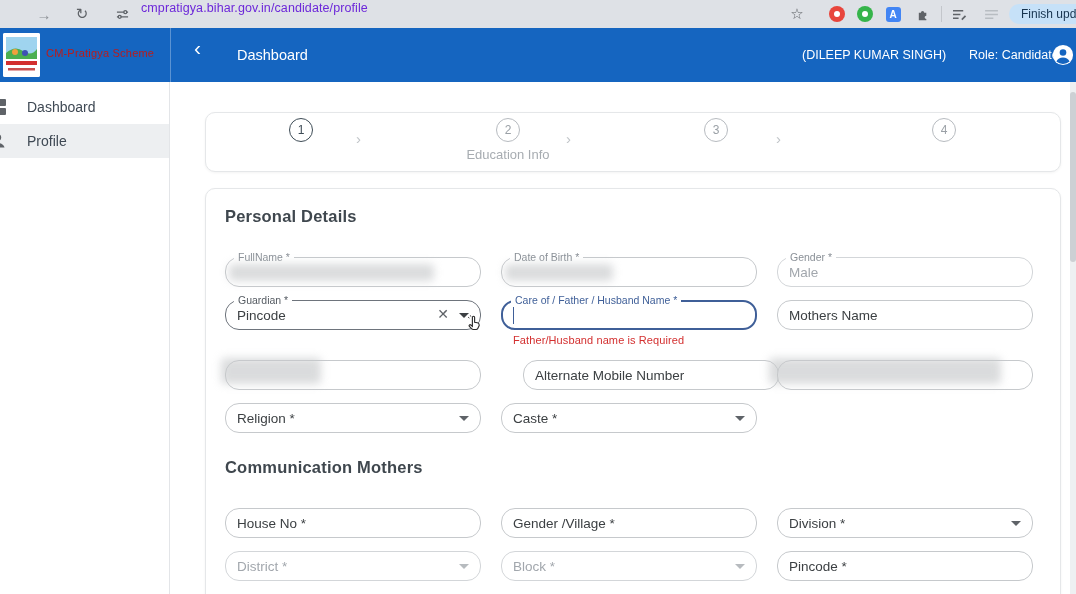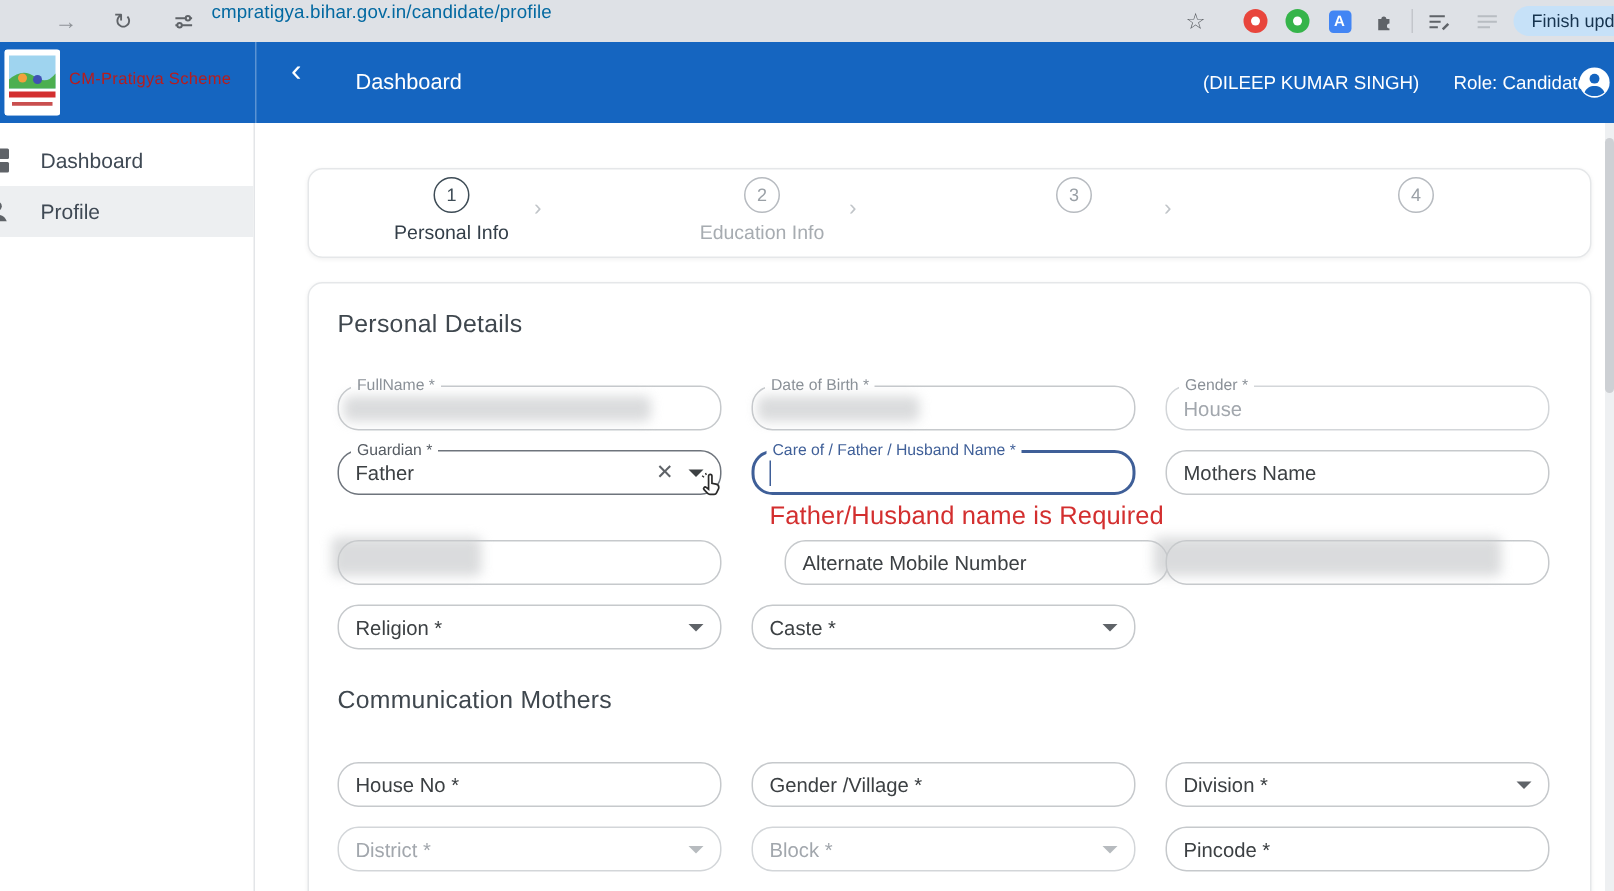--- a/index.html
+++ b/index.html
@@ -4,21 +4,21 @@
 <style>
   html,body{margin:0;padding:0}
   body{width:1076px;height:594px;position:relative;overflow:hidden;background:#fff;
        font-family:"Liberation Sans",sans-serif;-webkit-font-smoothing:antialiased}
   .abs{position:absolute}
 
   
   .browser{left:0;top:0;width:1076px;height:28px;background:#dee1e6;display:flex;align-items:center}
   .bicon{position:absolute;top:0;height:28px;display:flex;align-items:center;justify-content:center;color:#5f6368}
   .url{position:absolute;left:141px;top:0;height:16px;display:flex;align-items:center;
-       font-size:12.5px;color:#0369a1;letter-spacing:.1px}
+       font-size:12.5px;color:#6d28d9;letter-spacing:.1px}
   .extdot{width:16px;height:16px;border-radius:50%;position:relative}
   .extdot .inner{position:absolute;left:5px;top:5px;width:6px;height:6px;border-radius:50%;background:#fff}
   .vsep{position:absolute;left:941px;top:6px;width:1px;height:16px;background:#c3c6cb}
   .update-pill{position:absolute;left:1009px;top:4px;height:20px;padding:0 12px;border-radius:12px;
        background:#c6e1f8;color:#17344f;font-size:12px;display:flex;align-items:center;white-space:nowrap}
 
   
   .appbar{left:0;top:28px;width:1076px;height:54px;background:#1565c0}
   .logo{position:absolute;left:3px;top:33px;width:37px;height:44px;background:#fff;border-radius:2px;overflow:hidden}
   .brand{position:absolute;left:46px;top:47px;font-size:11px;color:#b91c1c;letter-spacing:.2px}
@@ -46,36 +46,36 @@
   
   .step{position:absolute;top:118px;width:180px;transform:translateX(-50%);text-align:center}
   .scircle{width:24px;height:24px;border-radius:50%;border:1.6px solid #b7bbc0;color:#9aa0a6;
        font-size:12px;line-height:23px;margin:0 auto;background:#fff;box-sizing:border-box}
   .slabel{margin-top:5px;font-size:13px;color:#a7acb1}
   .step.active .scircle{border-color:#3e4c56;color:#3e4c56}
   .step.active .slabel{color:#333e48}
   .schev{position:absolute;top:130px;font-size:15px;color:#c0c4c8}
 
   
-  .h2{position:absolute;font-size:16.5px;color:#3f474e;font-weight:400;letter-spacing:.2px}
+  .h2{position:absolute;font-size:16.5px;color:#3f474e;font-weight:700;letter-spacing:.2px}
   .field{position:absolute;width:256px;height:30px;background:#fff;border:1px solid #c6c9cc;border-radius:14px;
         font-size:13.5px;color:#3c4043;display:flex;align-items:center;padding:0 11px;box-sizing:border-box}
   .field .notch{position:absolute;top:-7px;left:8px;background:#fff;padding:0 4px;font-size:10.5px;color:#8a9097}
   .field.hovered{border-color:#6e747c}
   .field.hovered .notch{color:#555b62}
   .field.focused{border:2px solid #3f5f98}
   .field.focused .notch{color:#3f5f98;top:-8px}
   .field.dim{color:#a2a7ad;border-color:#d3d6d9}
   .caret{position:absolute;right:11px;top:12px;width:0;height:0;
         border-left:5px solid transparent;border-right:5px solid transparent;border-top:5px solid #5f6368}
   .caret.dim{border-top-color:#b7bbbf}
   .xicon{position:absolute;right:31px;top:5px;font-size:14px;color:#5f6368}
   .blob{position:absolute;background:#c7c9cb;filter:blur(4px);opacity:.65;border-radius:4px}
   .cursorbar{position:absolute;left:10px;top:5px;width:1.4px;height:17px;background:#3f5f98}
-  .error{position:absolute;left:513px;top:334px;font-size:17px;color:#d32f2f;letter-spacing:.1px}
+  .error{position:absolute;left:513px;top:334px;font-size:11px;color:#d32f2f;letter-spacing:.1px}
 
   .scrolltrack{position:absolute;left:1070px;top:82px;width:6px;height:512px;background:#eef0f2}
   .scrollthumb{position:absolute;left:1070px;top:92px;width:6px;height:170px;background:#cdd0d4;border-radius:3px}
 </style>
 </head>
 <body>
 
 <div class="abs browser">
   <div class="bicon" style="left:32px;width:24px;font-size:15px;color:#8e9297">→</div>
   <div class="bicon" style="left:70px;width:24px;font-size:15px">↻</div>
@@ -179,21 +179,20 @@
         </g>
       </svg>
   </span>
   <span class="side-label">Profile</span>
 </div>
 
 <div class="card stepcard"></div>
 
 <div class="step active" style="left:301px">
   <div class="scircle">1</div>
-  <div class="slabel">Personal Info</div>
 </div>
 <div class="schev" style="left:356px">›</div>
 
 <div class="step" style="left:508px">
   <div class="scircle">2</div>
   <div class="slabel">Education Info</div>
 </div>
 <div class="schev" style="left:566px">›</div>
 
 <div class="step" style="left:716px">
@@ -212,26 +211,26 @@
 <div class="field" style="left:225px;top:257px">
   <span class="notch">FullName *</span>
   <span class="blob" style="left:3px;top:6px;width:205px;height:17px"></span>
 </div>
 <div class="field" style="left:501px;top:257px">
   <span class="notch">Date of Birth *</span>
   <span class="blob" style="left:3px;top:6px;width:108px;height:17px"></span>
 </div>
 <div class="field dim" style="left:777px;top:257px">
   <span class="notch">Gender *</span>
-  <span>House</span>
+  <span>Male</span>
 </div>
 
 <div class="field hovered" style="left:225px;top:300px">
   <span class="notch">Guardian *</span>
-  <span>Father</span>
+  <span>Pincode</span>
   <span class="xicon">✕</span>
   <span class="caret" style="border-top-color:#3c4043"></span>
 </div>
 <div class="field focused" style="left:501px;top:300px">
   <span class="notch">Care of / Father / Husband Name *</span>
   <span class="cursorbar"></span>
 </div>
 <div class="error">Father/Husband name is Required</div>
 <div class="field" style="left:777px;top:300px">
   <span>Mothers Name</span>

